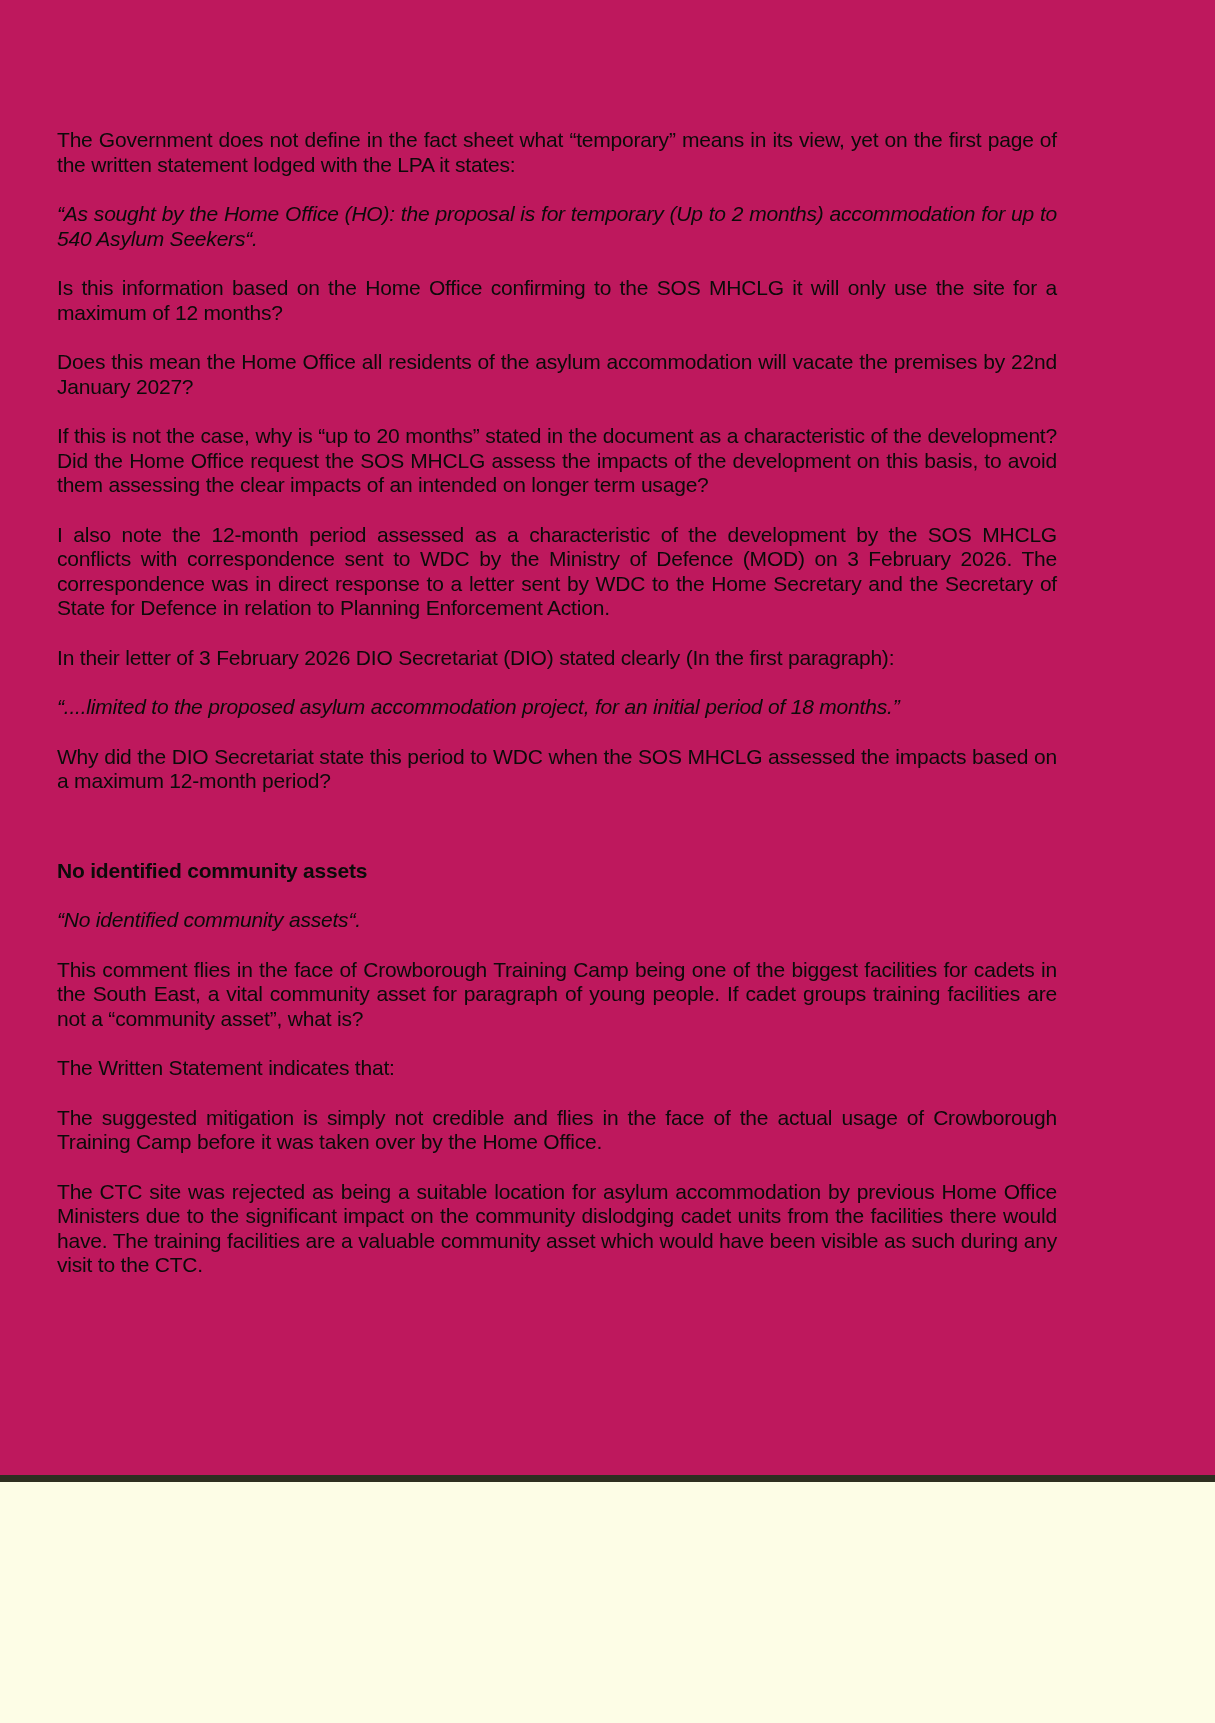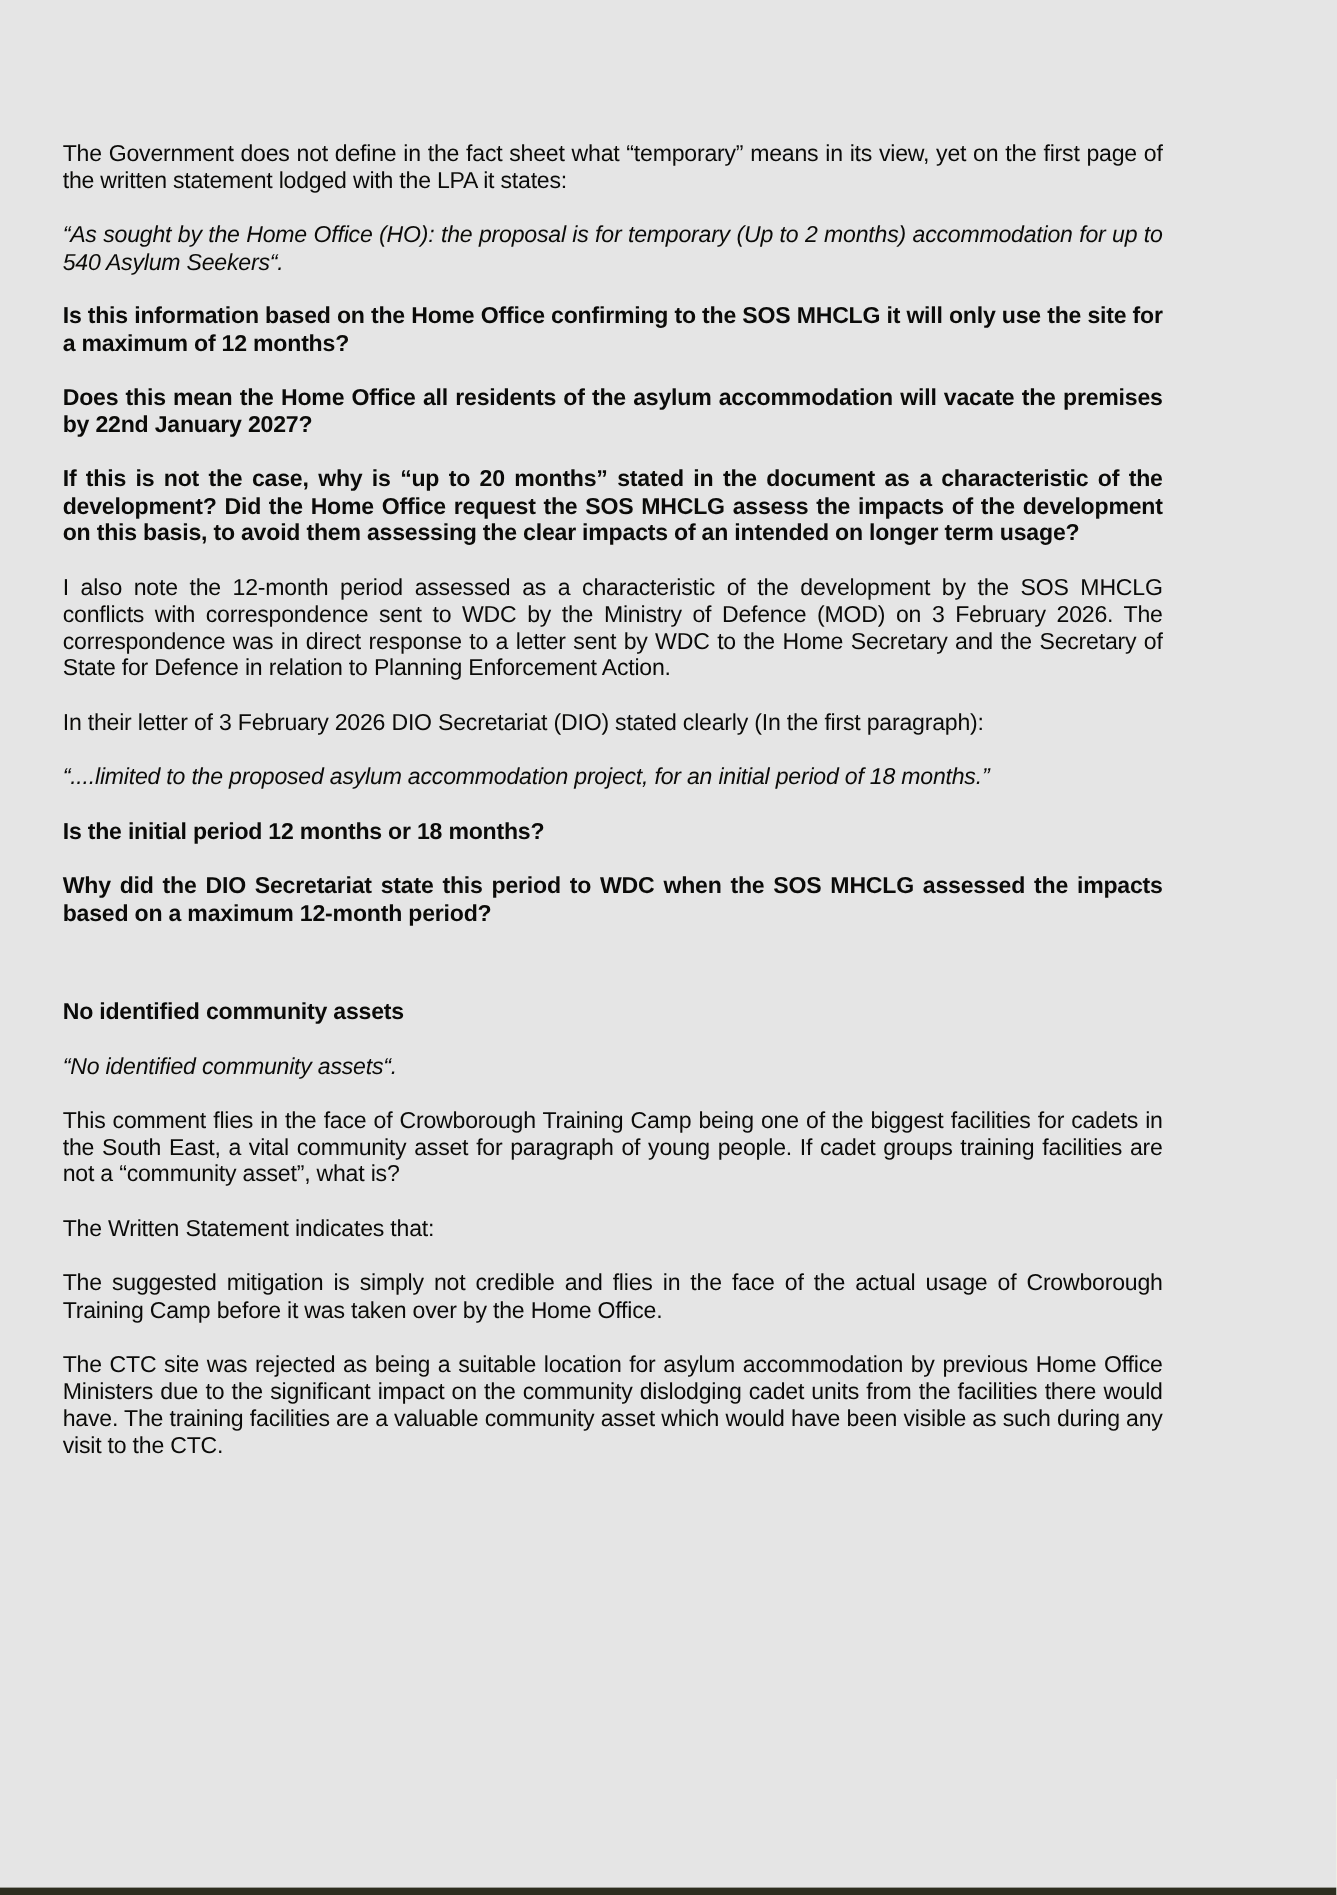--- a/index.html
+++ b/index.html
@@ -10,35 +10,35 @@
     width: 1215px;
     height: 1723px;
     background: #FDFDE6;
     position: relative;
     overflow: hidden;
     font-family: "Liberation Sans", "DejaVu Sans", sans-serif;
   }
   .page {
     box-sizing: border-box;
     width: 1215px;
-    height: 1723px;
+    height: 1482px;
     padding: 128px 158px 0 57px;
-    background: #e5e5e5;
+    background: #be185d;
     color: #0B0B09;
     position: relative;
   }
   .page p {
     margin: 0 0 25px 0;
     font-size: 21px;
     line-height: 24.5px;
     letter-spacing: -0.2px;
     text-align: justify;
   }
   .p-normal { font-weight: 400; }
-  .p-bold   { font-weight: 700; }
+  .p-bold   { font-weight: 400; }
   .p-italic { font-style: italic; font-weight: 400; }
   .p-heading {
     font-weight: 700;
     margin-top: 65px !important;
     text-align: right;
   }
   .bottom-bar {
     position: absolute;
     left: 0;
     bottom: 0;
@@ -53,21 +53,20 @@
 <div class="page">
 
   <p class="p-normal">The Government does not define in the fact sheet what “temporary” means in its view, yet on the first page of the written statement lodged with the LPA it states:</p>
   <p class="p-italic">“As sought by the Home Office (HO): the proposal is for temporary (Up to 2 months) accommodation for up to 540 Asylum Seekers“.</p>
   <p class="p-bold">Is this information based on the Home Office confirming to the SOS MHCLG it will only use the site for a maximum of 12 months?</p>
   <p class="p-bold">Does this mean the Home Office all residents of the asylum accommodation will vacate the premises by 22nd January 2027?</p>
   <p class="p-bold">If this is not the case, why is “up to 20 months” stated in the document as a characteristic of the development? Did the Home Office request the SOS MHCLG assess the impacts of the development on this basis, to avoid them assessing the clear impacts of an intended on longer term usage?</p>
   <p class="p-normal">I also note the 12-month period assessed as a characteristic of the development by the SOS MHCLG conflicts with correspondence sent to WDC by the Ministry of Defence (MOD) on 3 February 2026. The correspondence was in direct response to a letter sent by WDC to the Home Secretary and the Secretary of State for Defence in relation to Planning Enforcement Action.</p>
   <p class="p-normal">In their letter of 3 February 2026 DIO Secretariat (DIO) stated clearly (In the first paragraph):</p>
   <p class="p-italic">“....limited to the proposed asylum accommodation project, for an initial period of 18 months.”</p>
-  <p class="p-bold">Is the initial period 12 months or 18 months?</p>
   <p class="p-bold">Why did the DIO Secretariat state this period to WDC when the SOS MHCLG assessed the impacts based on a maximum 12-month period?</p>
   <p class="p-heading">No identified community assets</p>
   <p class="p-italic">“No identified community assets“.</p>
   <p class="p-normal">This comment flies in the face of Crowborough Training Camp being one of the biggest facilities for cadets in the South East, a vital community asset for paragraph of young people. If cadet groups training facilities are not a “community asset”, what is?</p>
   <p class="p-normal">The Written Statement indicates that:</p>
   <p class="p-normal">The suggested mitigation is simply not credible and flies in the face of the actual usage of Crowborough Training Camp before it was taken over by the Home Office.</p>
   <p class="p-normal">The CTC site was rejected as being a suitable location for asylum accommodation by previous Home Office Ministers due to the significant impact on the community dislodging cadet units from the facilities there would have. The training facilities are a valuable community asset which would have been visible as such during any visit to the CTC.</p>
 
   <div class="bottom-bar"></div>
 </div>

